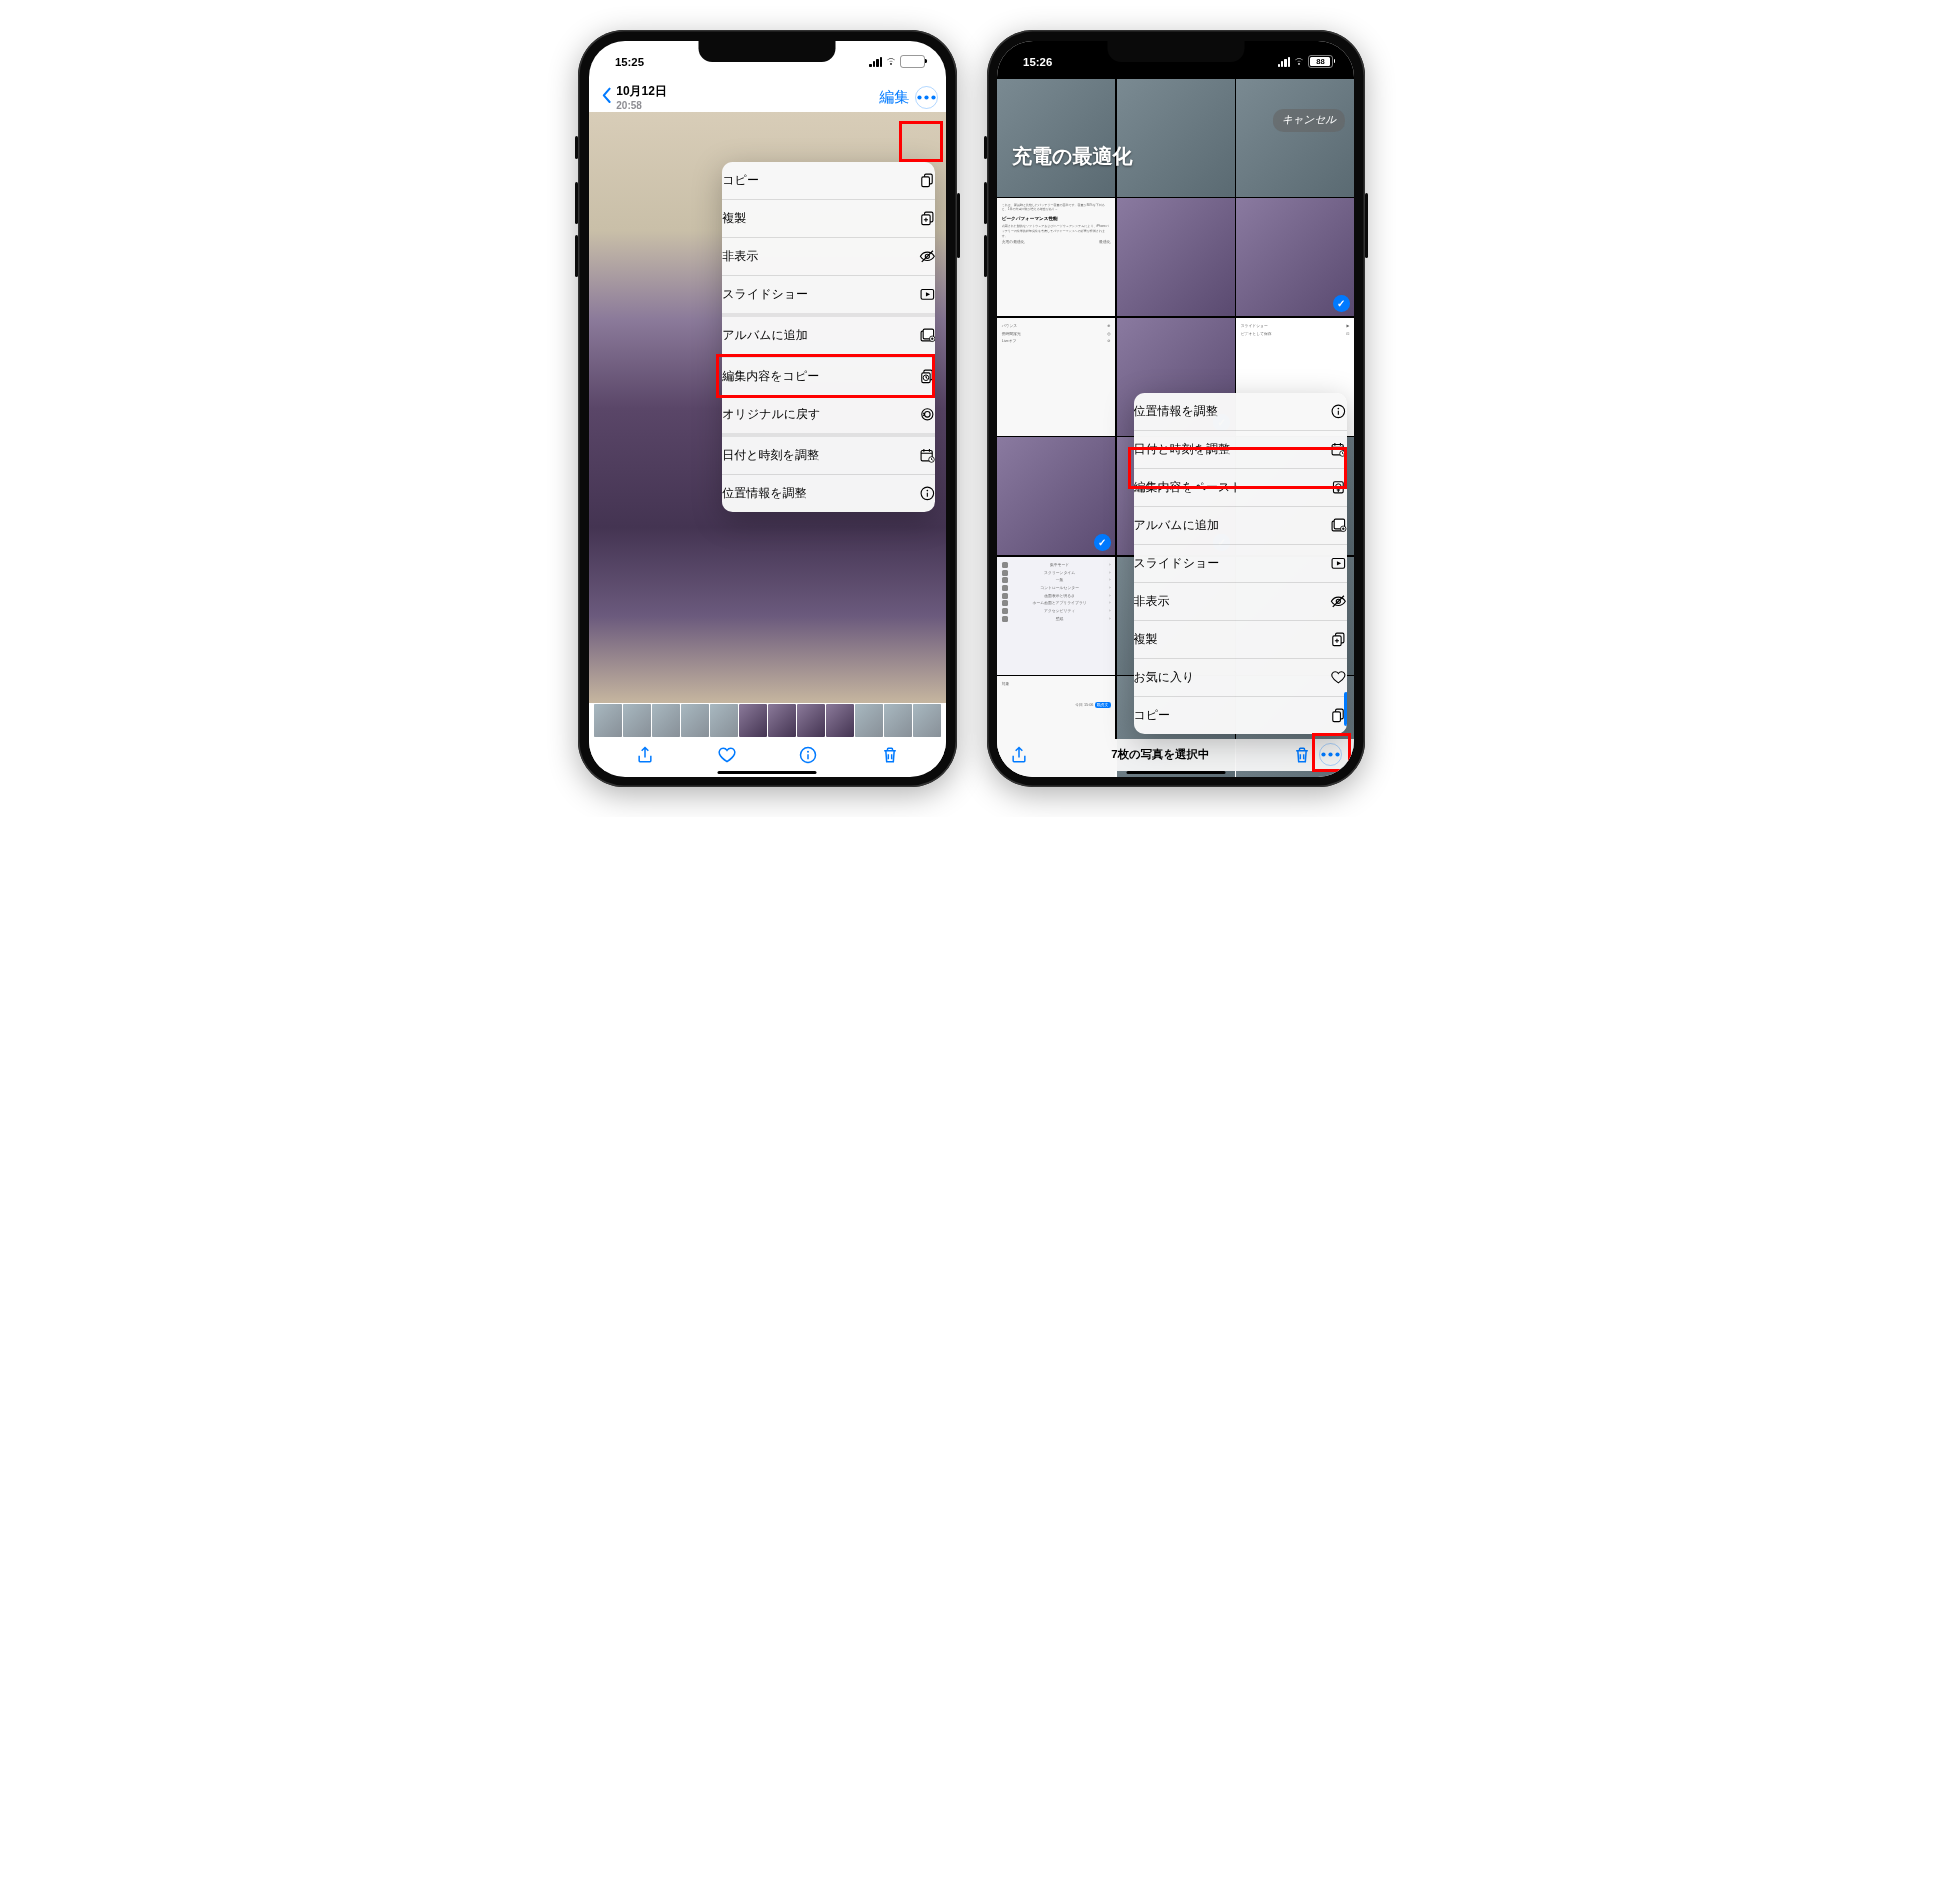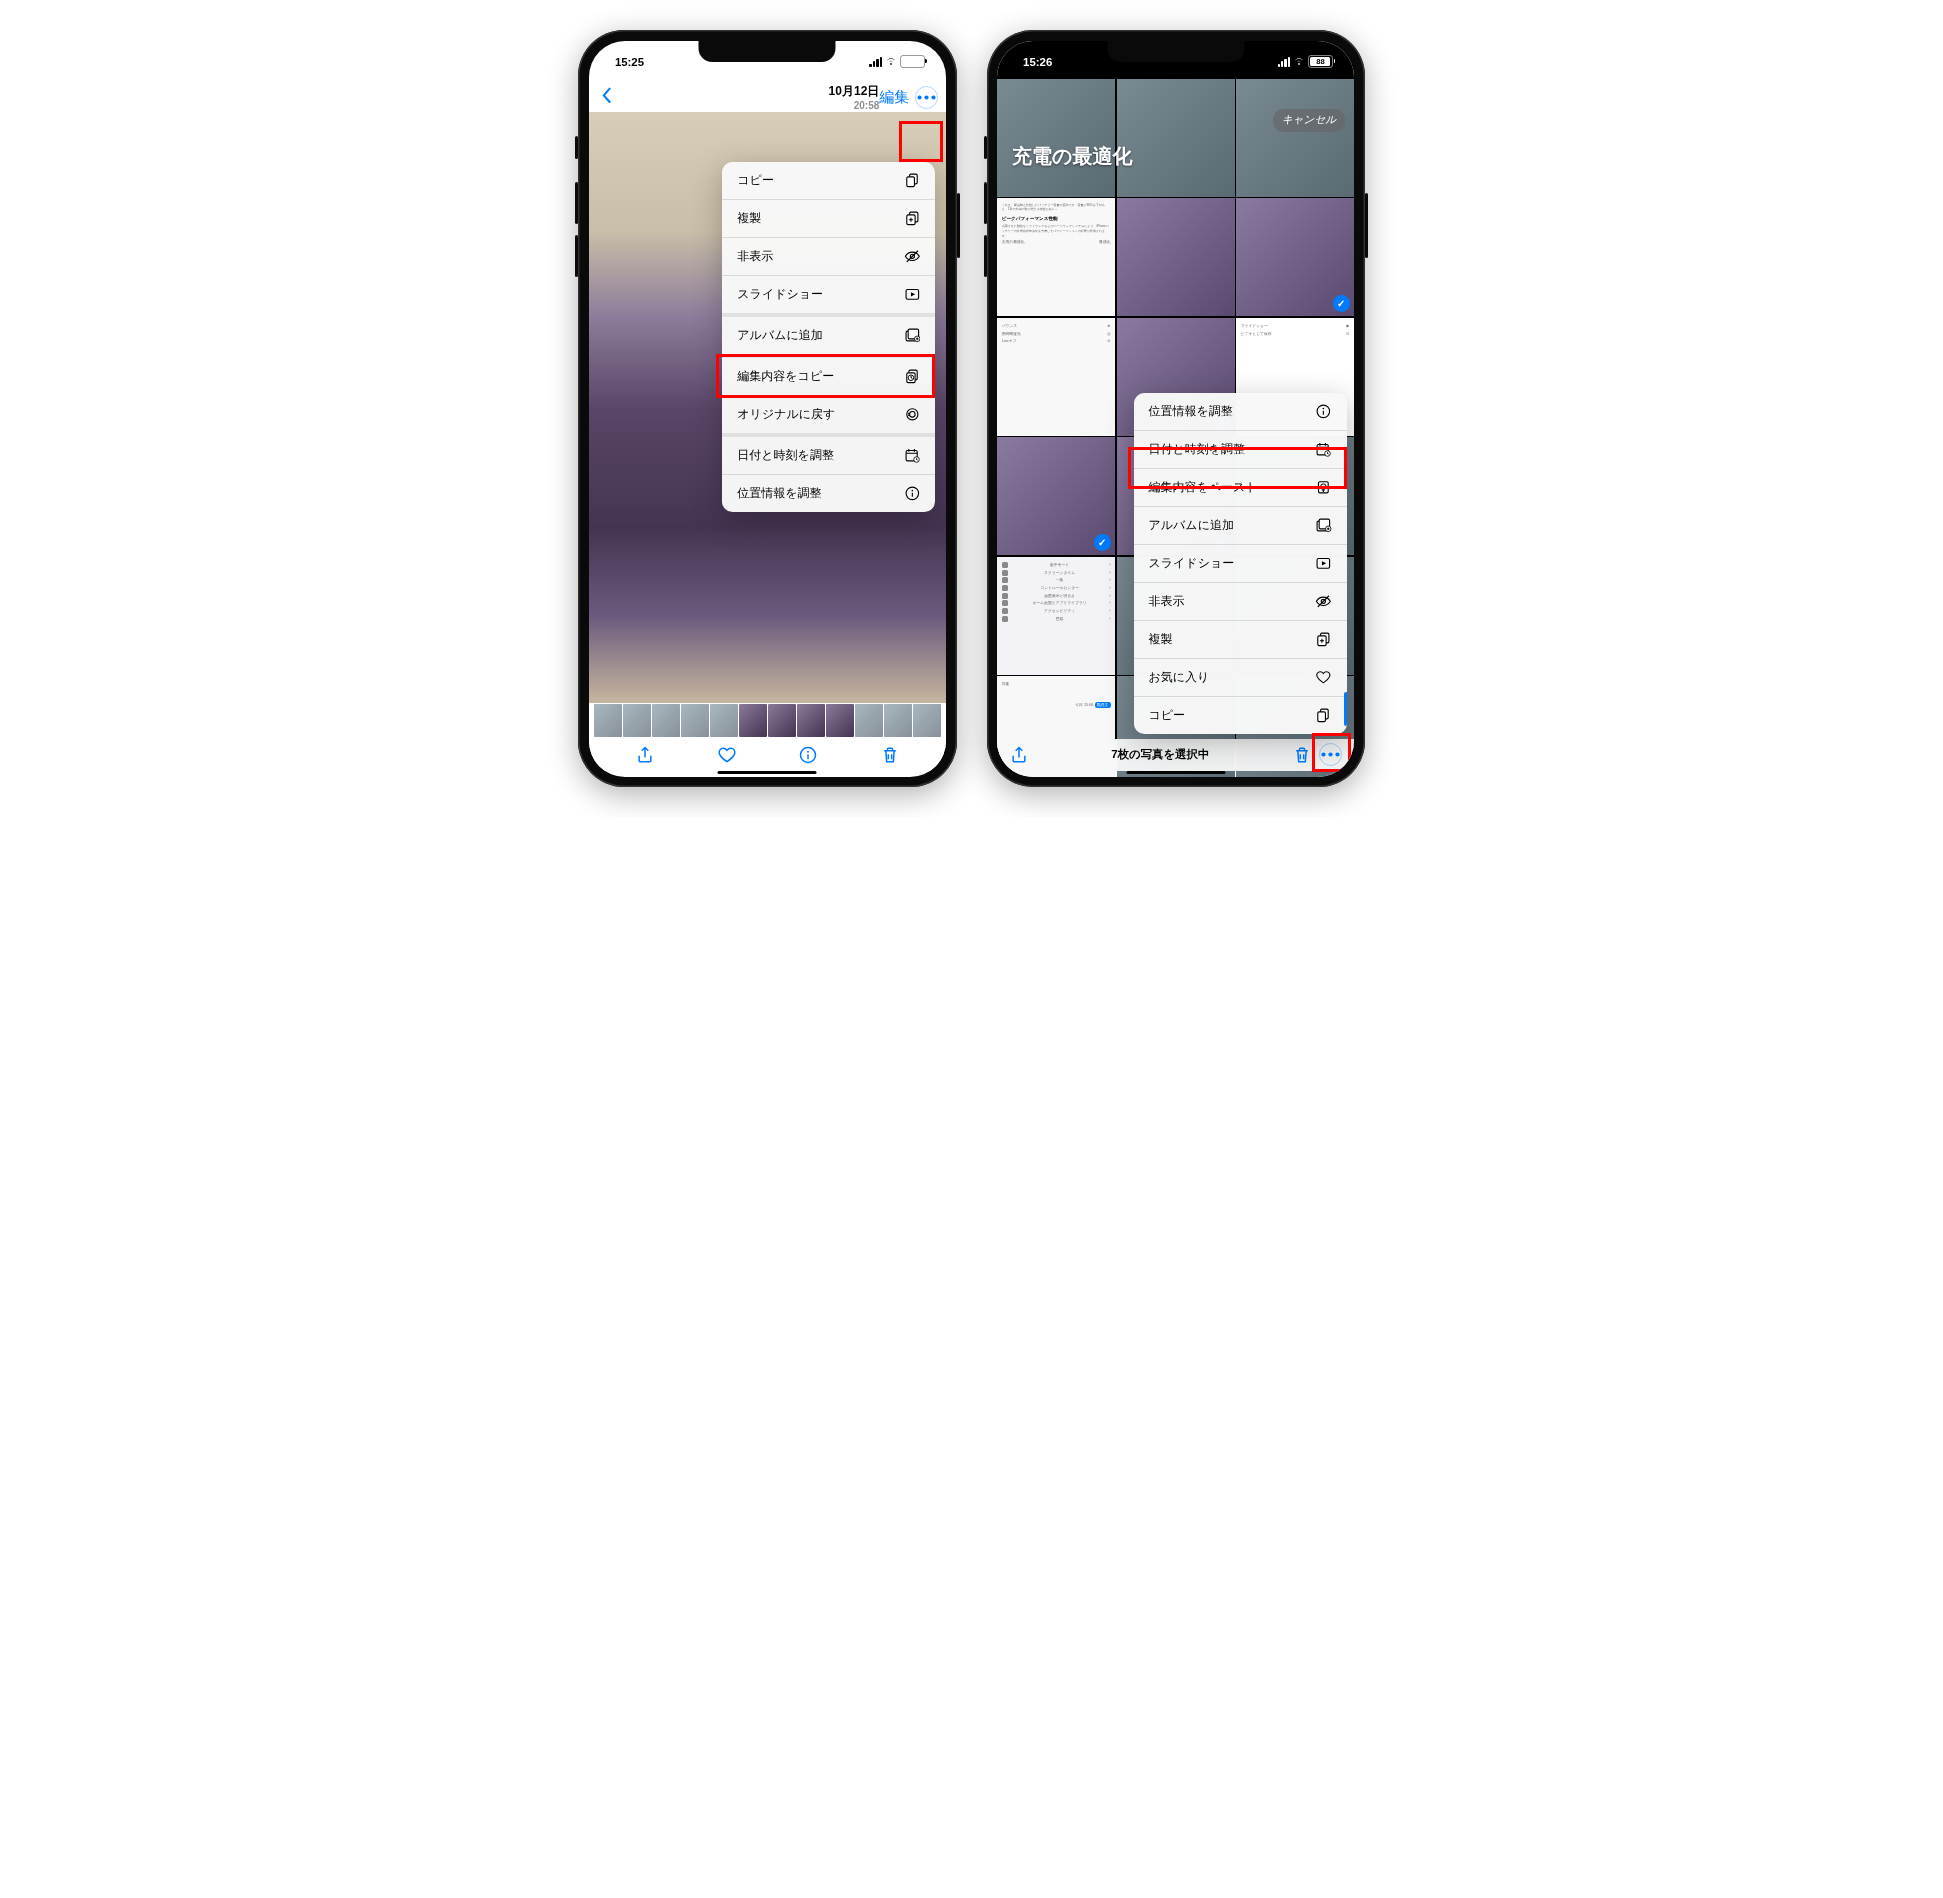--- a/index.html
+++ b/index.html
@@ -78,21 +78,21 @@
 
 .nav-header {
   height: 38px;
   display: flex;
   align-items: center;
   justify-content: space-between;
   padding: 0 7.6px;
   background:#fff;
 }
 .back-chevron { color: #007aff; font-size: 20px; font-weight:500; padding:0 4.6px;}
-.header-center { text-align: right; flex:1;}
+.header-center { text-align: left; flex:1;}
 .header-date { font-size: 12px; font-weight: 600; }
 .header-time { font-size: 10px; color: #8e8e93; font-weight: bold; }
 .header-right { display: flex; align-items: center; gap: 6px; }
 .edit-btn { color: #007aff; font-size: 15px; }
 .more-btn {
   width: 21px; height: 21px; border-radius: 50%;
   display: flex; align-items: center; justify-content: center;
   color: #007aff; 
 }
 .more-btn.circled{border:1.1px solid rgba(0,122,255,0.3);}
@@ -129,21 +129,21 @@
   top: 121px; right: 10.6px;
   width: 213px;
   background: rgba(248,248,248,0.98);
   border-radius: 10.6px;
   box-shadow: 0 7.6px 30px rgba(0,0,0,0.25);
   overflow: hidden;
   z-index: 40;
 }
 .menu-item {
   display: flex; align-items: center; justify-content: space-between;
-  padding: 10px 15px;
+  padding: 10px 0;
   font-size: 12px;
   border-bottom: 0.4px solid rgba(0,0,0,0.12);
 }
 .menu-item:last-child{border-bottom:none;}
 .menu-item.section-break{border-bottom: 4.6px solid rgba(0,0,0,0.08);}
 .menu-icon{width:16.7px;height:16.7px;display:flex;align-items:center;justify-content:center;}
 
 
 .grid-bg {
   position: absolute; top:0; left:0; right:0; bottom:38px;

